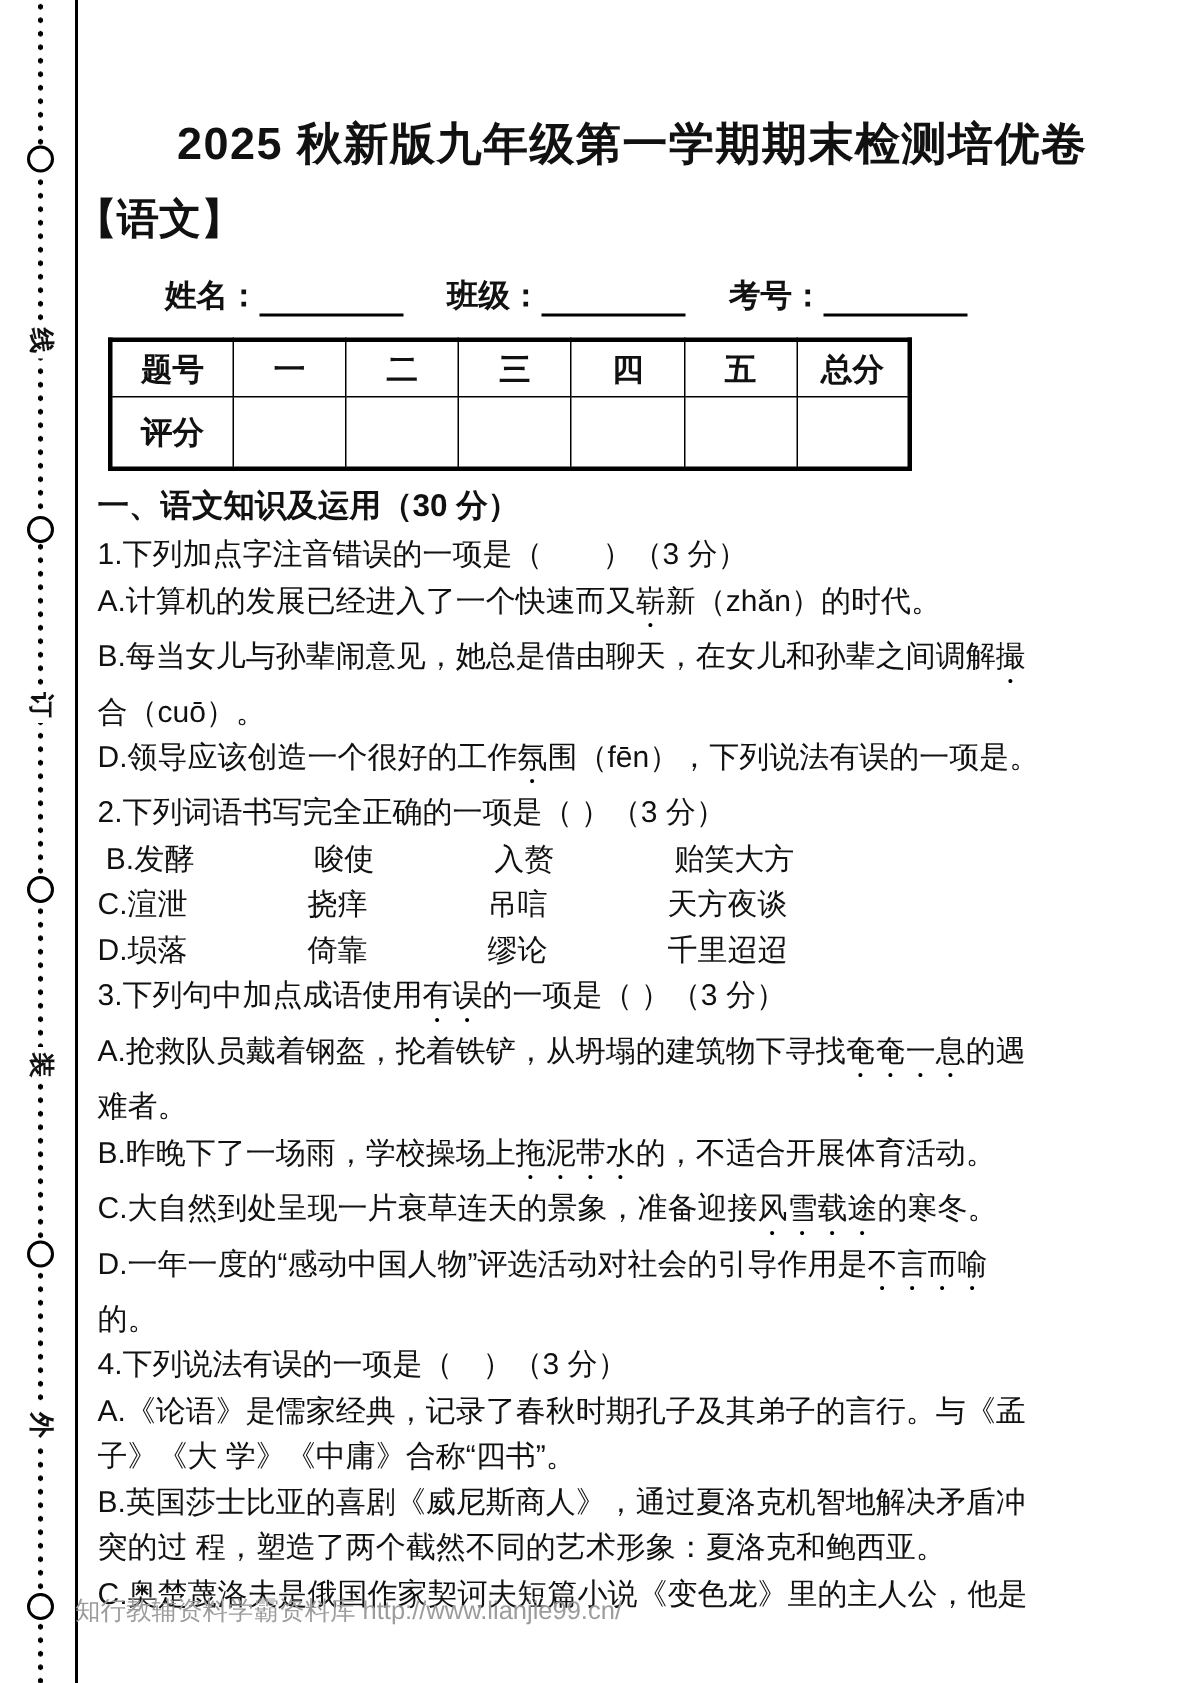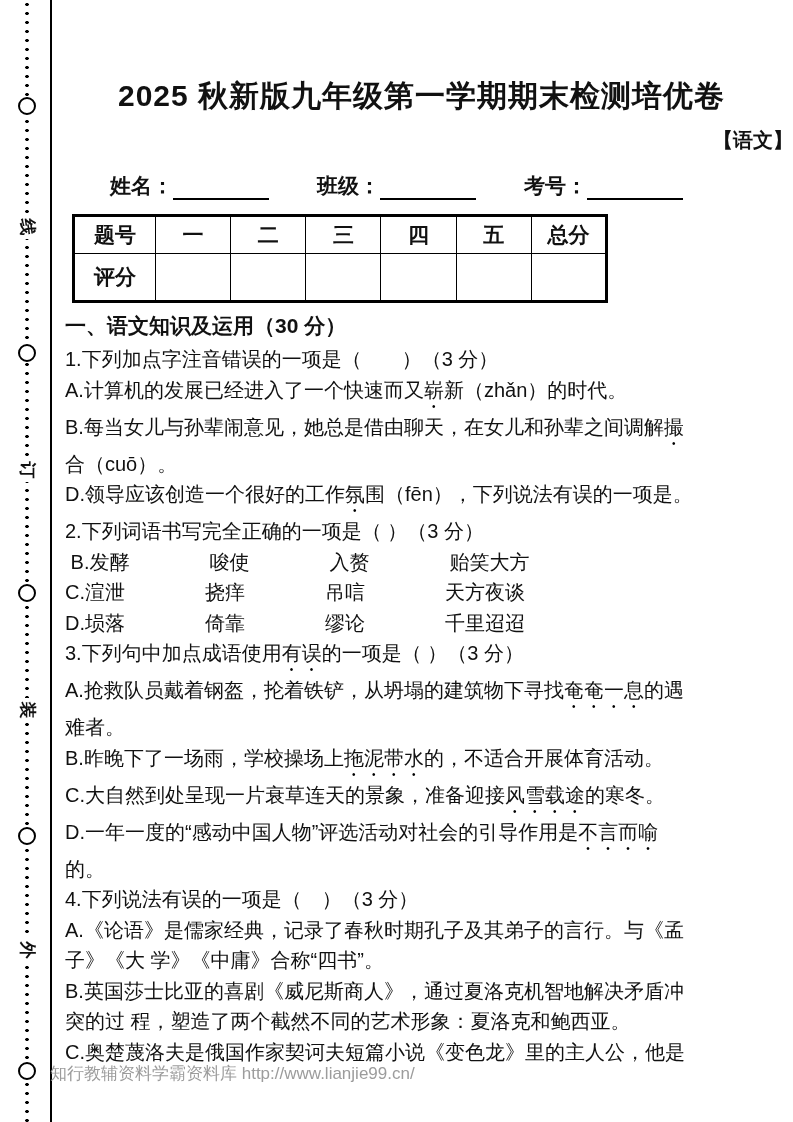--- a/index.html
+++ b/index.html
@@ -29,24 +29,24 @@
     position:absolute; left:15px; width:24px; height:26px; background:#fff; z-index:2;
     font-size:17px; font-weight:bold; line-height:26px; text-align:center;
     transform:rotate(90deg);
   }
 
   
   .title {
     margin:76px 0 0 50px; text-align:center;
     font-size:30px; font-weight:bold; letter-spacing:1px; white-space:nowrap;
   }
-  .subtitle { margin:10px 0 0 50px; text-align:right; font-size:20px; font-weight:bold; }
+  .subtitle { margin:10px 0 0 50px; text-align:left; font-size:28px; font-weight:bold; }
 
   .fields {
-    margin:18px 0 0 110px; display:flex; gap:48px;
+    margin:18px 0 0 110px; display:flex; gap:29px;
     font-size:21px; font-weight:bold; align-items:flex-end; white-space:nowrap;
   }
   .field { display:flex; align-items:flex-end; }
   .uline { display:inline-block; width:96px; border-bottom:2px solid #000; height:22px; }
 
   
   .score-table {
     margin:14px 0 0 72px; border-collapse:collapse;
     border:3px solid #000; table-layout:fixed; width:536px;
   }

